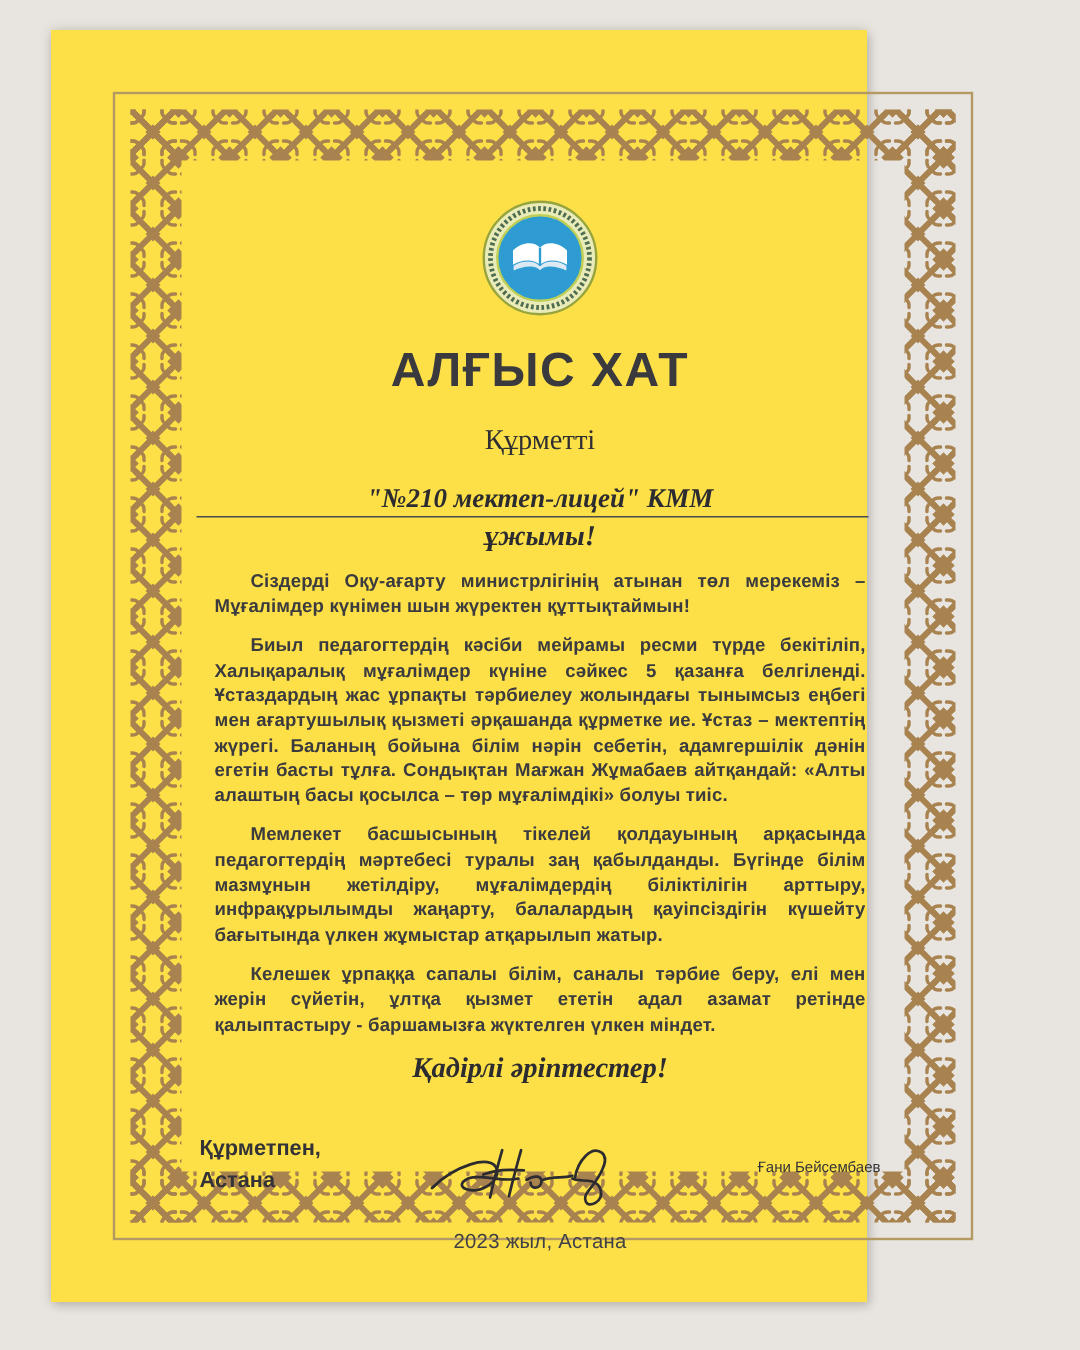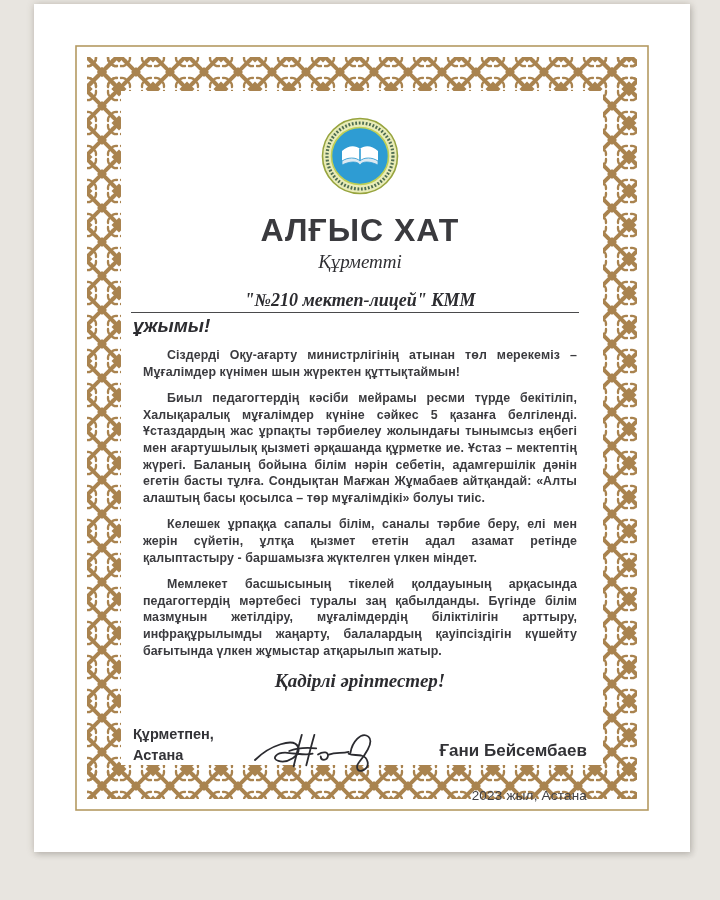--- a/index.html
+++ b/index.html
@@ -4,74 +4,74 @@
 <style>
   html,body{margin:0;padding:0;}
   body{
     width:720px;height:900px;overflow:hidden;
     background:#e8e5e0;
     font-family:"Liberation Sans", sans-serif;
     -webkit-font-smoothing:antialiased;
   }
   .canvas{position:relative;width:720px;height:900px;}
   .paper{
-    position:absolute;left:34px;top:4px;width:656px;height:848px;
-    background:#ffffff;
+    position:absolute;left:34px;top:20px;width:544px;height:848px;
+    background:#fde047;
     box-shadow:0 0 7px rgba(90,80,60,.25), 2px 3px 6px rgba(0,0,0,.12);
   }
   .frame{position:absolute;left:0;top:0;}
   .content{
     position:absolute;left:99px;top:106px;width:454px;
     color:#39393d;
   }
   .logo{display:block;margin:7px auto 0 auto;width:78px;height:78px;}
   .title{
     margin:18px 0 0 0;text-align:center;
     font-size:32px;line-height:34px;font-weight:bold;
     letter-spacing:1px;color:#3a3a3e;
   }
   .salutation{
-    margin-top:4px;text-align:center;
-    font-family:"Liberation Serif", serif;font-style:italic;
+    margin-top:20px;text-align:center;
+    font-family:"Liberation Serif", serif;
     font-size:19px;line-height:22px;color:#2f2f33;
   }
   .recipient{
     margin-top:16px;text-align:center;
     font-family:"Liberation Serif", serif;font-style:italic;font-weight:bold;
     font-size:18px;line-height:22px;color:#2c2c30;
   }
   .recipient-line{
     border:none;border-top:1.6px solid #4a4a4c;
     margin:1px 0 0 -2px;width:448px;
   }
   .collective{
-    margin-top:2px;
-    font-family:Liberation Sans, sans-serif;font-style:italic;font-weight:bold;
+    margin-top:2px;text-align:center;
+    font-family:Liberation Serif, serif;font-style:italic;font-weight:bold;
     font-size:19px;line-height:22px;color:#2c2c30;
   }
   .body{margin-top:5px;}
   .body p{
     margin:10px;text-align:justify;text-indent:24px;
     font-size:12.4px;line-height:16.6px;font-weight:bold;
     color:#3b3b3f;letter-spacing:.1px;
   }
   .closing-heading{
     margin:7px 0 6px 0;text-align:center;
     font-family:"Liberation Serif", serif;font-style:italic;font-weight:bold;
     font-size:19px;line-height:24px;color:#2c2c30;
   }
   .sign-row{
     margin-top:31px;height:52px;
     display:flex;align-items:flex-start;justify-content:space-between;
   }
   .sign-left{font-size:14.5px;line-height:21px;font-weight:bold;color:#333337;}
   .signature-svg{margin-top:0;flex:0 0 auto;}
-  .signer{padding-top:17px;font-size:17px;font-weight:bold;color:#333337;white-space:nowrap;}
+  .signer{padding-top:17px;font-size:10px;font-weight:normal;color:#333337;white-space:nowrap;}
   .date-line{
-    margin-top:12px;text-align:right;
+    margin-top:12px;text-align:center;
     font-size:13.5px;color:#414145;font-weight:normal;letter-spacing:.2px;
   }
 </style>
 </head>
 <body>
 
 <div class="canvas">
   <div class="paper">
 
     <svg class="frame" width="656" height="848" viewBox="0 0 656 848" aria-hidden="true">
@@ -125,22 +125,22 @@
 
       <div class="salutation">Құрметті</div>
 
       <div class="recipient">"№210 мектеп-лицей" КММ</div>
       <hr class="recipient-line">
       <div class="collective">ұжымы!</div>
 
       <div class="body">
         <p>Сіздерді Оқу-ағарту министрлігінің атынан төл мерекеміз – Мұғалімдер күнімен шын жүректен құттықтаймын!</p>
         <p>Биыл педагогтердің кәсіби мейрамы ресми түрде бекітіліп, Халықаралық мұғалімдер күніне сәйкес 5 қазанға белгіленді. Ұстаздардың жас ұрпақты тәрбиелеу жолындағы тынымсыз еңбегі мен ағартушылық қызметі әрқашанда құрметке ие. Ұстаз – мектептің жүрегі. Баланың бойына білім нәрін себетін, адамгершілік дәнін егетін басты тұлға. Сондықтан Мағжан Жұмабаев айтқандай: «Алты алаштың басы қосылса – төр мұғалімдікі» болуы тиіс.</p>
+        <p>Мемлекет басшысының тікелей қолдауының арқасында педагогтердің мәртебесі туралы заң қабылданды. Бүгінде білім мазмұнын жетілдіру, мұғалімдердің біліктілігін арттыру, инфрақұрылымды жаңарту, балалардың қауіпсіздігін күшейту бағытында үлкен жұмыстар атқарылып жатыр.</p>
         <p>Келешек ұрпаққа сапалы білім, саналы тәрбие беру, елі мен жерін сүйетін, ұлтқа қызмет ететін адал азамат ретінде қалыптастыру - баршамызға жүктелген үлкен міндет.</p>
-        <p>Мемлекет басшысының тікелей қолдауының арқасында педагогтердің мәртебесі туралы заң қабылданды. Бүгінде білім мазмұнын жетілдіру, мұғалімдердің біліктілігін арттыру, инфрақұрылымды жаңарту, балалардың қауіпсіздігін күшейту бағытында үлкен жұмыстар атқарылып жатыр.</p>
         <div class="closing-heading">Қадірлі әріптестер!</div>
       </div>
 
       <div class="sign-row">
         <div class="sign-left">
           <div>Құрметпен,</div>
           <div>Астана</div>
         </div>
         <svg class="signature-svg" width="180" height="54" viewBox="0 0 180 60">
           <g fill="none" stroke="#2b2b30" stroke-width="2" stroke-linecap="round">

